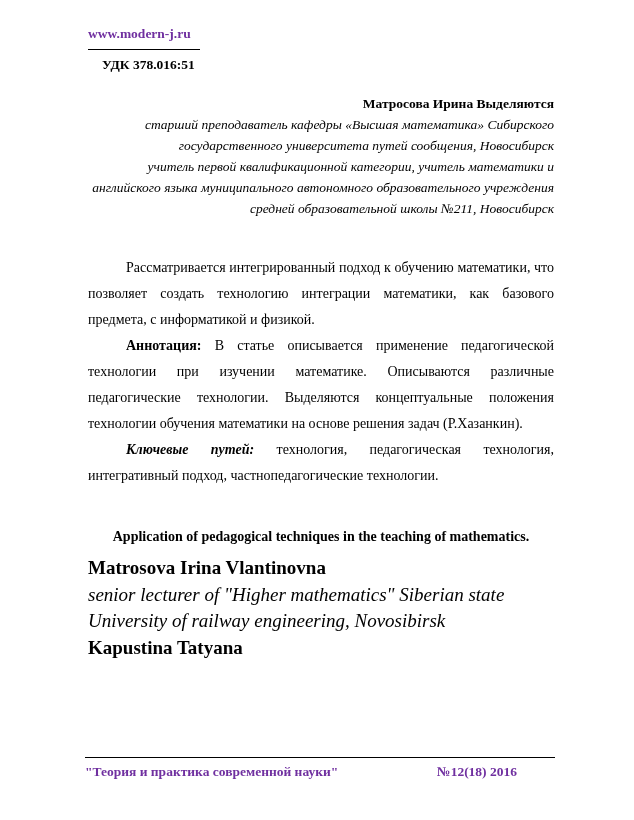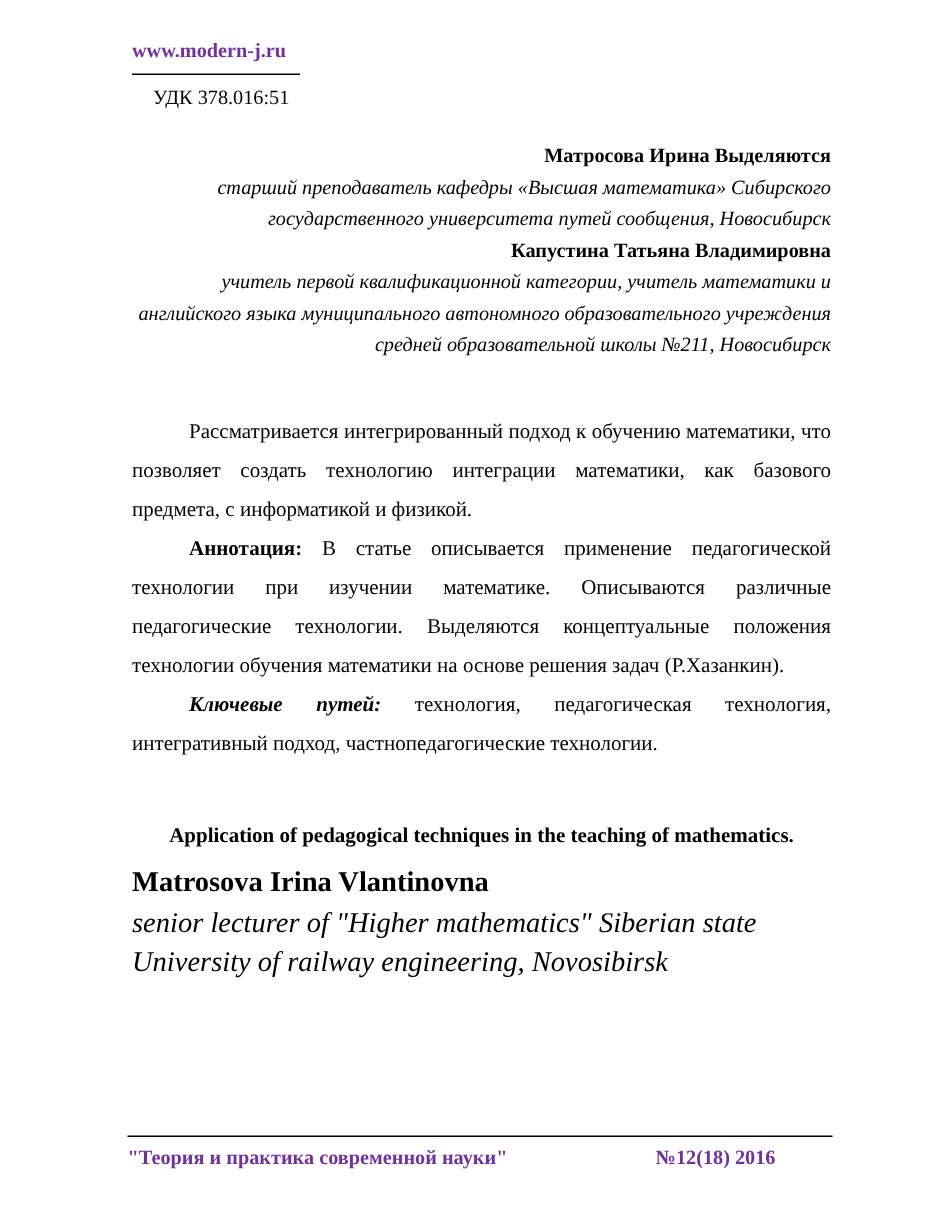--- a/index.html
+++ b/index.html
@@ -20,21 +20,21 @@
     color: #7030A0;
   }
   .header-rule {
     width: 112px;
     border-bottom: 1px solid #000;
     height: 7px;
     margin-bottom: 7px;
   }
   .udk {
     font-size: 13.5px;
-    font-weight: normal;
+    font-weight: bold;
     padding-left: 14px;
     margin-bottom: 20px;
   }
   .title {
     font-size: 14px;
     font-weight: bold;
     text-align: center;
     max-width: 446px;
     margin: 22px auto 0 auto;
     line-height: 22px;
@@ -93,39 +93,39 @@
 <div class="page">
 
   <div class="site">www.modern-j.ru</div>
   <div class="header-rule"></div>
   <div class="udk">УДК 378.016:51</div>
 
 
   <div class="authors-ru">
     <div class="a-name">Матросова Ирина Выделяются</div>
     <div class="a-aff">старший преподаватель кафедры «Высшая математика» Сибирского государственного университета путей сообщения, Новосибирск</div>
-    <div class="a-name">Капустина Татьяна Владимировна</div>
     <div class="a-aff">учитель первой квалификационной категории, учитель математики и английского языка муниципального автономного образовательного учреждения средней образовательной школы №211, Новосибирск</div>
   </div>
 
   <div class="body-block">
     <p class="body-p">Рассматривается интегрированный подход к обучению математики, что позволяет создать технологию интеграции математики, как базового предмета, с информатикой и физикой.</p>
 
     <p class="body-p"><span class="b">Аннотация:</span>
       <span>В статье описывается применение педагогической технологии при изучении математике. Описываются различные педагогические технологии. Выделяются концептуальные положения технологии обучения математики на основе решения задач (Р.Хазанкин).</span></p>
 
     <p class="body-p"><span class="bi">Ключевые путей:</span>
       <span>технология, педагогическая технология, интегративный подход, частнопедагогические технологии.</span></p>
   </div>
 
   <div class="title-en">Application of pedagogical techniques in the teaching of mathematics.</div>
 
   <div class="authors-en">
     <div class="a-name">Matrosova Irina Vlantinovna</div>
     <div class="a-aff">senior lecturer of "Higher mathematics" Siberian state University of railway engineering, Novosibirsk</div>
+    <div class="a-name">Kapustina Tatyana</div>
   </div>
 
   <div class="footer">
     <div class="footer-row">
       <span class="footer-journal">"Теория и практика современной науки"</span>
       <span class="footer-issue">№12(18) 2016</span>
     </div>
   </div>
 
 </div>

